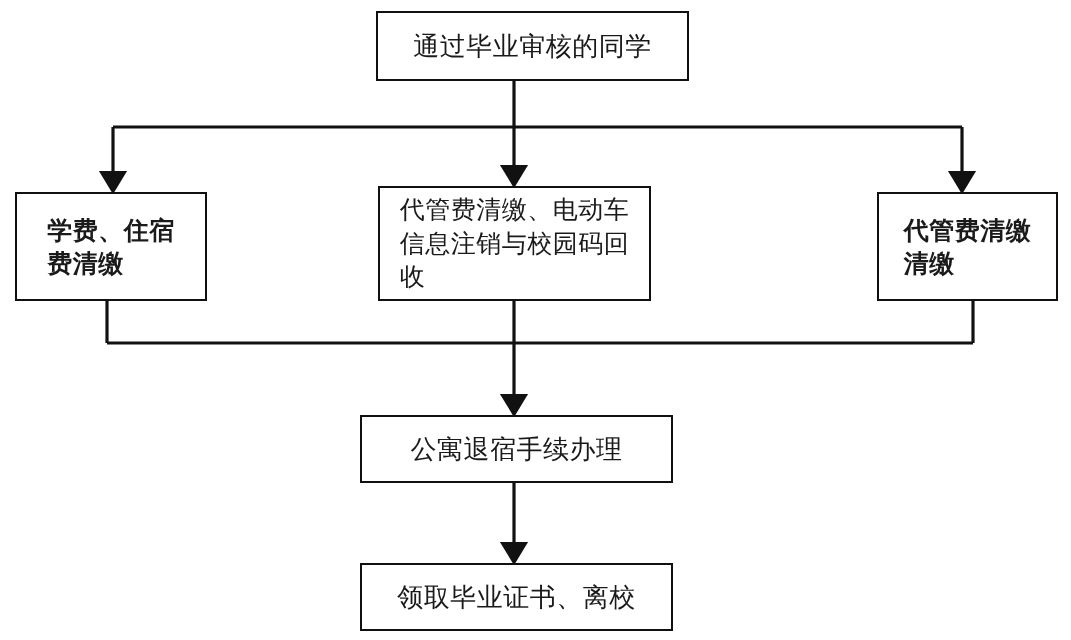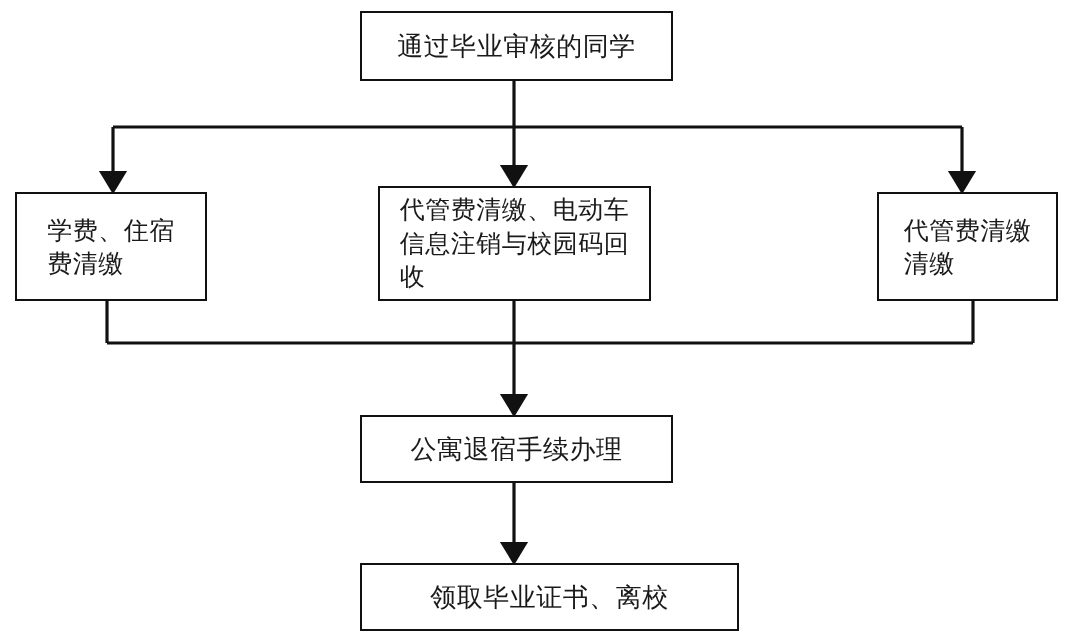--- a/index.html
+++ b/index.html
@@ -39,33 +39,33 @@
     color: #1a1a1a;
     font-family: "Liberation Sans", "DejaVu Sans", sans-serif;
     font-weight: 400;
     text-align: center;
     line-height: 1.32;
     letter-spacing: 0.5px;
     white-space: pre-line;
     padding: 0 6px;
   }
   
-  #node-start      { left: 360px; top: 11px;  width: 313px; height: 70px; }
+  #node-start      { left: 376px; top: 11px;  width: 313px; height: 70px; }
   #node-tuition    { left: 15px;  top: 192px; width: 192px; height: 109px; }
   #node-custody    { left: 378px; top: 186px; width: 273px; height: 115px; }
   #node-library    { left: 877px; top: 192px; width: 181px; height: 109px; }
   #node-dorm       { left: 360px; top: 415px; width: 313px; height: 68px; align-items: center; }
-  #node-diploma    { left: 360px; top: 563px; width: 379px; height: 68px; }
+  #node-diploma    { left: 360px; top: 563px; width: 313px; height: 68px; }
 
   #node-start   .node-label,
   #node-dorm    .node-label,
   #node-diploma .node-label { font-size: 26px; }
 
   #node-tuition .node-label,
-  #node-library .node-label { font-size: 25px; text-align: left; }
+  #node-library .node-label { font-size: 25px; text-align: left; font-weight: bold; }
 
   #node-custody .node-label { font-size: 25px; text-align: left; line-height: 1.34; font-family: Liberation Serif, serif; }
 </style>
 </head>
 <body>
 
 <div id="flowchart-canvas">
 
   <svg id="connector-layer" viewBox="0 0 1071 640" width="1071" height="640" xmlns="http://www.w3.org/2000/svg">
     <defs>

